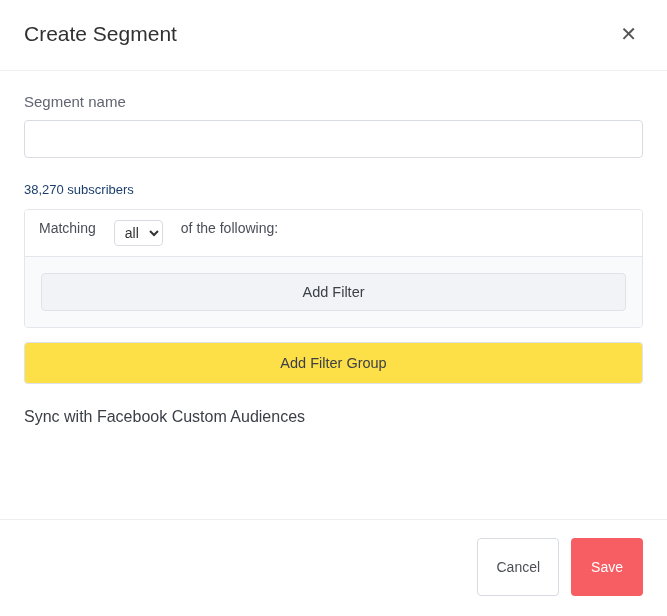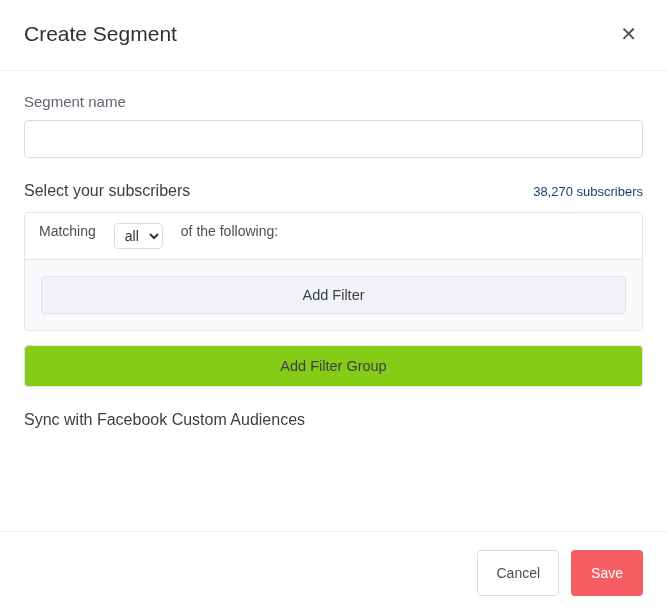--- a/index.html
+++ b/index.html
@@ -97,21 +97,21 @@
       border: 1px solid #dfe2e7;
       border-radius: 4px;
       padding: 10px 16px;
       font-size: 14.5px;
       color: #3d4048;
       cursor: pointer;
       text-align: center;
     }
     .btn-wide-outline {
       width: 100%;
-      background: #84cc16;
+      background: #fde047;
       border: 1px solid #dfe2e7;
       border-radius: 4px;
       padding: 12px 16px;
       font-size: 14.5px;
       color: #3d4048;
       cursor: pointer;
       text-align: center;
       margin-top: 14px;
     }
     .sync-title {
@@ -149,42 +149,41 @@
       border-radius: 4px;
       padding: 9px 18px;
       font-size: 14px;
       color: #4c4f57;
       cursor: pointer;
     }
     .btn-save {
       background: #f75e63;
       border: none;
       border-radius: 4px;
-      padding: 15px 20px;
+      padding: 21px 20px;
       font-size: 14px;
       color: #fff;
       font-weight: 500;
       cursor: pointer;
     }
   </style>
 </head>
 <body>
 
 <div class="header">
   <h1>Create Segment</h1>
   <span class="close-x">✕</span>
 </div>
 
 <div class="content">
 
   <div class="label">Segment name</div>
   <input type="text" class="text-input" value="" style="">
 
   <div class="row-between">
-    <div class="section-title">Select your subscribers</div>
     <div class="subs-count">38,270 subscribers</div>
   </div>
 
   <div class="filter-group-box">
     <div class="match-row">
       <span>Matching</span>
       <select class="match-select">
         <option>all</option>
       </select>
       <span>of the following:</span>

